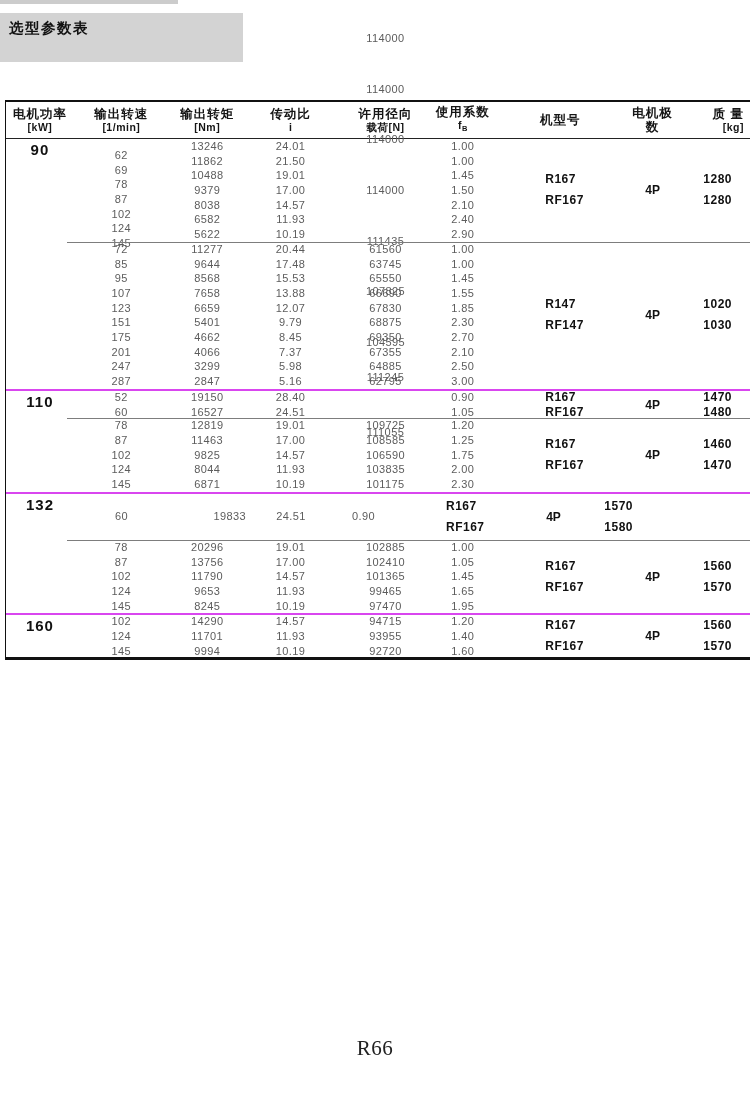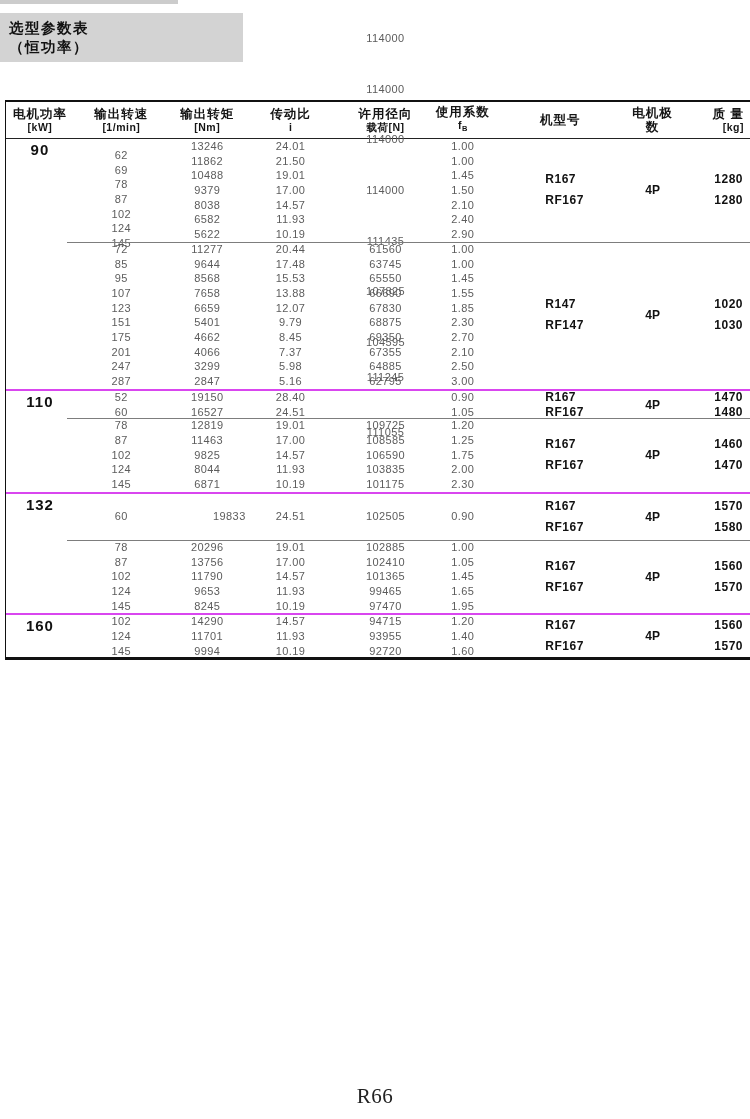--- a/index.html
+++ b/index.html
@@ -66,39 +66,38 @@
     font-weight:bold; font-size:12px; color:#111;
     padding-left:55px; letter-spacing:0.5px;
   }
   .polcol {
     display:flex; flex-direction:column; justify-content:center;
     font-weight:bold; font-size:12px; color:#111; text-align:center;
   }
   .masscol {
     display:flex; flex-direction:column; justify-content:center;
     font-weight:bold; font-size:12px; color:#111;
-    text-align:right; padding-right:7px; letter-spacing:0.5px;
+    text-align:right; padding-right:18px; letter-spacing:0.5px;
   }
   .page-number {
-    position:absolute; top:1084px; left:0; width:100%;
+    position:absolute; top:1036px; left:0; width:100%;
     text-align:center;
     font-family:"Liberation Serif", serif;
     font-size:21px; color:#222; letter-spacing:0.5px;
   }
 </style>
 </head>
 <body>
 
 <div class="page">
 
   <div class="top-sliver"></div>
 
   <div class="title-box">
     <div>选型参数表</div>
-    <div>（恒功率）</div>
   </div>
 
   <div class="sel-table">
     <div class="thead">
       <div class="hc" style="width:68px">
         <span class="l1">电机功率</span>
         <span class="l2">[kW]</span>
       </div>
       <div class="hc" style="width:95px">
         <span class="l1">输出转速</span>
@@ -358,23 +357,20 @@
           </div>
           <div class="ncol" style="width: 95px;">
             <div class="ncell">60</div>
           </div>
           <div class="ncol" style="width: 77px; align-items: flex-end;">
             <div class="ncell">19833</div>
           </div>
           <div class="ncol" style="width: 90px;">
             <div class="ncell">24.51</div>
           </div>
-          <div class="ncol" style="width: 100px;">
-            <div class="ncell">102505</div>
-          </div>
           <div class="ncol" style="width: 55px;">
             <div class="ncell">0.90</div>
           </div>
           <div class="mcol" style="width: 140px; line-height: 21px;">
             <div>R167</div>
             <div>RF167</div>
           </div>
           <div class="polcol" style="width: 45px;">
             <div>4P</div>
           </div>

